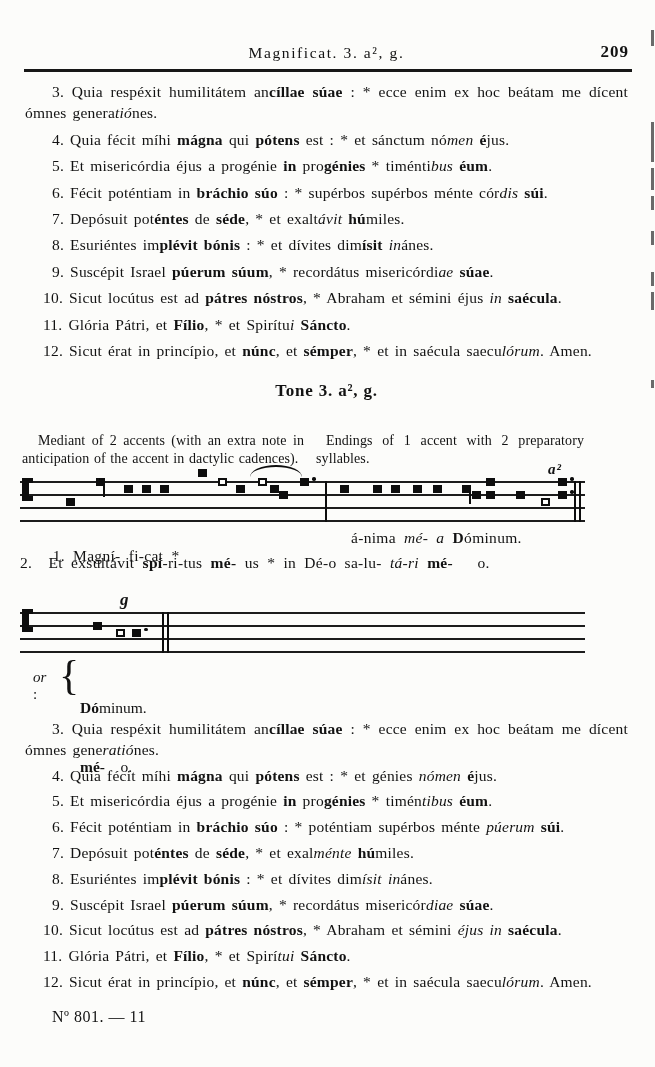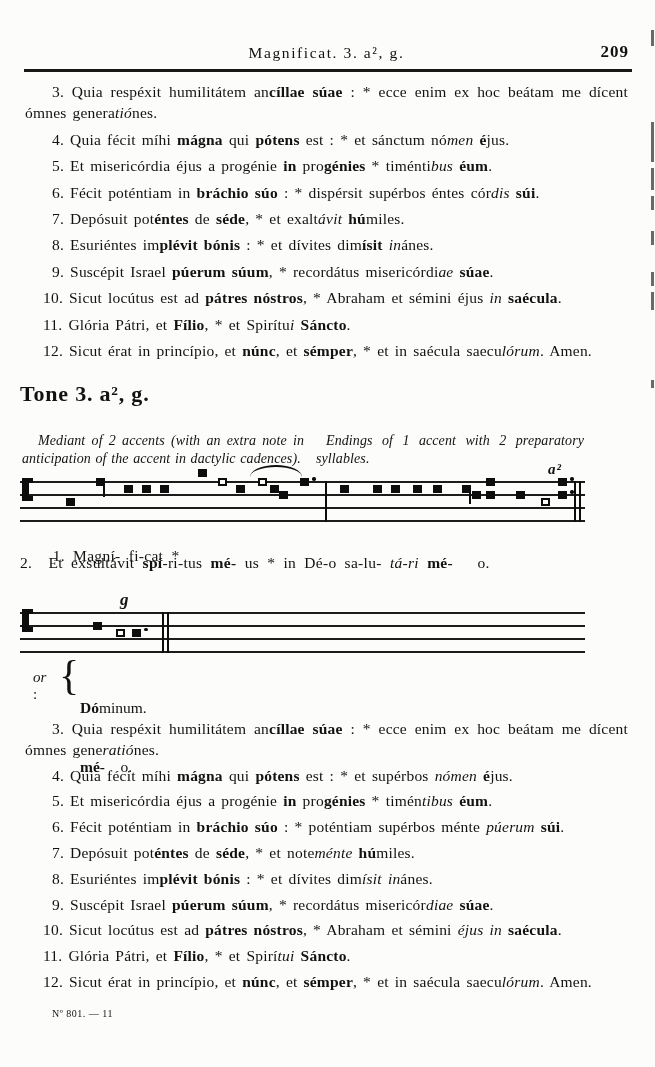--- a/index.html
+++ b/index.html
@@ -17,25 +17,25 @@
   #rule{position:absolute;top:69px;left:24px;width:608px;height:2.6px;background:#171717;}
 
   .verses{position:absolute;left:20px;width:613px;font-size:15.5px;
           letter-spacing:0.2px;word-spacing:2px;text-align:justify;
           -webkit-hyphens:manual;hyphens:manual;}
   #verses-top{top:76px;line-height:21.4px;}
   #verses-bottom{top:714px;line-height:20.8px;}
   .verse{margin:5px;text-indent:27px;}
   .verse.vs{text-indent:18px;}
 
-  #tone-heading{position:absolute;top:381px;left:20px;width:613px;text-align:left;
-                font-weight:bold;font-size:22px;letter-spacing:0.8px;}
+  #tone-heading{position:absolute;top:381px;left:20px;width:613px;text-align:center;
+                font-weight:bold;font-size:17px;letter-spacing:0.8px;}
 
   .coltext{position:absolute;font-size:14px;line-height:17.6px;text-align:justify;
-           letter-spacing:0.1px;word-spacing:1px;font-style:italic;}
+           letter-spacing:0.1px;word-spacing:1px;}
   #col-left{left:22px;top:432px;width:282px;text-indent:16px;}
   #col-right{left:316px;top:432px;width:268px;text-indent:10px;}
 
   .staff{position:absolute;left:20px;width:565px;height:41px;}
   #staff1{top:481px;}
   #staff2{top:612px;}
   .sline{position:absolute;left:0;width:100%;height:2px;background:#1c1c1c;}
   .sline.l1{top:0}.sline.l2{top:13px}.sline.l3{top:26px}.sline.l4{top:39px}
   .staff-label{position:absolute;top:-20px;font-weight:bold;font-size:15px;letter-spacing:1px;}
 
@@ -55,38 +55,38 @@
        letter-spacing:0.3px;word-spacing:4px;}
   #lyr1{top:529px;}
   #lyr1b{position:absolute;left:331px;top:0;white-space:pre;}
   #lyr2{top:554px;}
 
   #orblk{position:absolute;left:33px;top:657px;height:46px;font-size:15.5px;}
   #or-label{position:absolute;left:0;top:12px;font-size:15px;}
   #or-brace{position:absolute;left:26px;top:-5px;font-size:42px;font-weight:normal;line-height:46px;}
   #or-lines{position:absolute;left:47px;top:2px;line-height:19.5px;white-space:pre;}
 
-  #footer{position:absolute;left:52px;top:1008px;font-size:10px;letter-spacing:0.5px;}
+  #footer{position:absolute;left:52px;top:1008px;font-size:16px;letter-spacing:0.5px;}
 
   .edge{position:absolute;left:651px;width:2.5px;background:#3a3a3a;opacity:0.75;}
 </style>
 </head>
 <body>
 
 <div>
 
   <div id="hdr">Magnificat. 3. a², g.</div>
   <div id="pageno">209</div>
   <div id="rule"></div>
 
   <div id="verses-top" class="verses">
       <p class="verse"><span>3. Quia respéxit humilitátem an</span><span class="b">cíllae </span><span class="b">súae</span><span> : * ecce enim ex hoc beá­tam me dícent ómnes genera</span><span class="i">tió</span><span>nes.</span></p>
       <p class="verse"><span>4. Quia fécit míhi </span><span class="b">mágna</span><span> qui </span><span class="b">pótens</span><span> est : * et sánctum nó</span><span class="i">men</span><span> </span><span class="b">é</span><span>jus.</span></p>
       <p class="verse"><span>5. Et misericórdia éjus a progénie </span><span class="b">in</span><span> pro</span><span class="b">génies</span><span> * timénti</span><span class="i">bus</span><span> </span><span class="b">éum</span><span>.</span></p>
-      <p class="verse"><span>6. Fécit poténtiam in </span><span class="b">bráchio </span><span class="b">súo</span><span> : * dispérsit supérbos éntes cór</span><span class="i">dis</span><span> </span><span class="b">súi</span><span>.</span></p>
+      <p class="verse"><span>6. Fécit poténtiam in </span><span class="b">bráchio </span><span class="b">súo</span><span> : * supérbos supérbos ménte cór</span><span class="i">dis</span><span> </span><span class="b">súi</span><span>.</span></p>
       <p class="verse"><span>7. Depósuit pot</span><span class="b">éntes</span><span> de </span><span class="b">séde</span><span>, * et exalt</span><span class="i">ávit</span><span> </span><span class="b">hú</span><span>miles.</span></p>
       <p class="verse"><span>8. Esuriéntes im</span><span class="b">plévit</span><span> </span><span class="b">bónis</span><span> : * et dívites dim</span><span class="b">ísit</span><span> </span><span class="i">in</span><span>ánes.</span></p>
       <p class="verse"><span>9. Suscépit Israel </span><span class="b">púerum </span><span class="b">súum</span><span>, * recordátus misericórdi</span><span class="i">ae</span><span> </span><span class="b">súae</span><span>.</span></p>
       <p class="verse vs"><span>10. Sicut locútus est ad </span><span class="b">pátres </span><span class="b">nóstros</span><span>, * Abraham et sémini éjus </span><span class="i">in</span><span> </span><span class="b">saécula</span><span>.</span></p>
       <p class="verse vs"><span>11. Glória Pátri, et </span><span class="b">Fílio</span><span>, * et Spirítu</span><span class="i">i</span><span> </span><span class="b">Sáncto</span><span>.</span></p>
       <p class="verse vs"><span>12. Sicut érat in princípio, et </span><span class="b">núnc</span><span>, et </span><span class="b">sémper</span><span>, * et in saécula saecu­</span><span class="i">lórum</span><span>. Amen.</span></p>
     </div>
 
   <div id="tone-heading">Tone 3. a², g.</div>
 
@@ -133,20 +133,21 @@
         <div class="ndot" style="left: 550px; top: -4px;"></div>
         <div class="nsq" style="left: 538px; top: 10px;"></div>
         <div class="ndot" style="left: 550px; top: 9px;"></div>
         <div class="nbar" style="left: 554px; top: 0px;"></div>
         <div class="nbar" style="left: 559px; top: 0px;"></div>
       </div>
   </div>
 
   <div id="lyr1" class="lyr">
     <span id="lyr1a"><span>1. Magní- fi-cat *</span></span>
+    <span id="lyr1b"><span>á-nima </span><span class="i">mé- a</span><span> </span><span class="b">D</span><span>óminum.</span></span>
   </div>
   <div id="lyr2" class="lyr"><span>2.  Et exsultávit </span><span class="b">spí</span><span>-ri-tus </span><span class="b">mé-</span><span> us * in Dé-o sa-lu- </span><span class="i">tá-ri</span><span> </span><span class="b">mé-</span><span>   o.</span></div>
 
   <div id="staff2" class="staff">
     <div class="sline l1"></div>
     <div class="sline l2"></div>
     <div class="sline l3"></div>
     <div class="sline l4"></div>
     <div class="staff-label" style="font-size: 17px; top: -22px; font-style: italic; left: 100px;">g</div>
     <div>
@@ -164,24 +165,24 @@
     <span id="or-label"><span class="i">or</span><span> :</span></span>
     <span id="or-brace">{</span>
     <span id="or-lines">
       <span style="display:block"><span class="b">Dó</span><span>minum.</span></span>
       <span style="display:block"><span class="b">mé-</span><span>    o.</span></span>
     </span>
   </div>
 
   <div id="verses-bottom" class="verses">
       <p class="verse"><span>3. Quia respéxit humilitátem an</span><span class="b">cíllae </span><span class="b">súae</span><span> : * ecce enim ex hoc beá­tam me dícent ómnes gene</span><span class="i">ratió</span><span>nes.</span></p>
-      <p class="verse"><span>4. Quia fécit míhi </span><span class="b">mágna</span><span> qui </span><span class="b">pótens</span><span> est : * et supérbos </span><span class="i">nómen</span><span> </span><span class="b">é</span><span>jus.</span></p>
+      <p class="verse"><span>4. Quia fécit míhi </span><span class="b">mágna</span><span> qui </span><span class="b">pótens</span><span> est : * et génies </span><span class="i">nómen</span><span> </span><span class="b">é</span><span>jus.</span></p>
       <p class="verse"><span>5. Et misericórdia éjus a progénie </span><span class="b">in</span><span> pro</span><span class="b">génies</span><span> * timén</span><span class="i">tibus</span><span> </span><span class="b">éum</span><span>.</span></p>
       <p class="verse"><span>6. Fécit poténtiam in </span><span class="b">bráchio </span><span class="b">súo</span><span> : * poténtiam supérbos ménte </span><span class="i">púerum</span><span> </span><span class="b">súi</span><span>.</span></p>
-      <p class="verse"><span>7. Depósuit pot</span><span class="b">éntes</span><span> de </span><span class="b">séde</span><span>, * et note</span><span class="i">ménte</span><span> </span><span class="b">hú</span><span>miles.</span></p>
+      <p class="verse"><span>7. Depósuit pot</span><span class="b">éntes</span><span> de </span><span class="b">séde</span><span>, * et exal</span><span class="i">ménte</span><span> </span><span class="b">hú</span><span>miles.</span></p>
       <p class="verse"><span>8. Esuriéntes im</span><span class="b">plévit</span><span> </span><span class="b">bónis</span><span> : * et dívites dim</span><span class="i">ísit</span><span> </span><span class="i">in</span><span>ánes.</span></p>
       <p class="verse"><span>9. Suscépit Israel </span><span class="b">púerum </span><span class="b">súum</span><span>, * recordátus misericór</span><span class="i">diae</span><span> </span><span class="b">súae</span><span>.</span></p>
       <p class="verse vs"><span>10. Sicut locútus est ad </span><span class="b">pátres </span><span class="b">nóstros</span><span>, * Abraham et sémini </span><span class="i">éjus in</span><span> </span><span class="b">saécula</span><span>.</span></p>
       <p class="verse vs"><span>11. Glória Pátri, et </span><span class="b">Fílio</span><span>, * et Spirí</span><span class="i">tui</span><span> </span><span class="b">Sáncto</span><span>.</span></p>
       <p class="verse vs"><span>12. Sicut érat in princípio, et </span><span class="b">núnc</span><span>, et </span><span class="b">sémper</span><span>, * et in saécula saecu­</span><span class="i">lórum</span><span>. Amen.</span></p>
     </div>
 
   <div id="footer">Nº 801. — 11</div>
 
   <div class="edge" style="top:30px;height:16px"></div>

